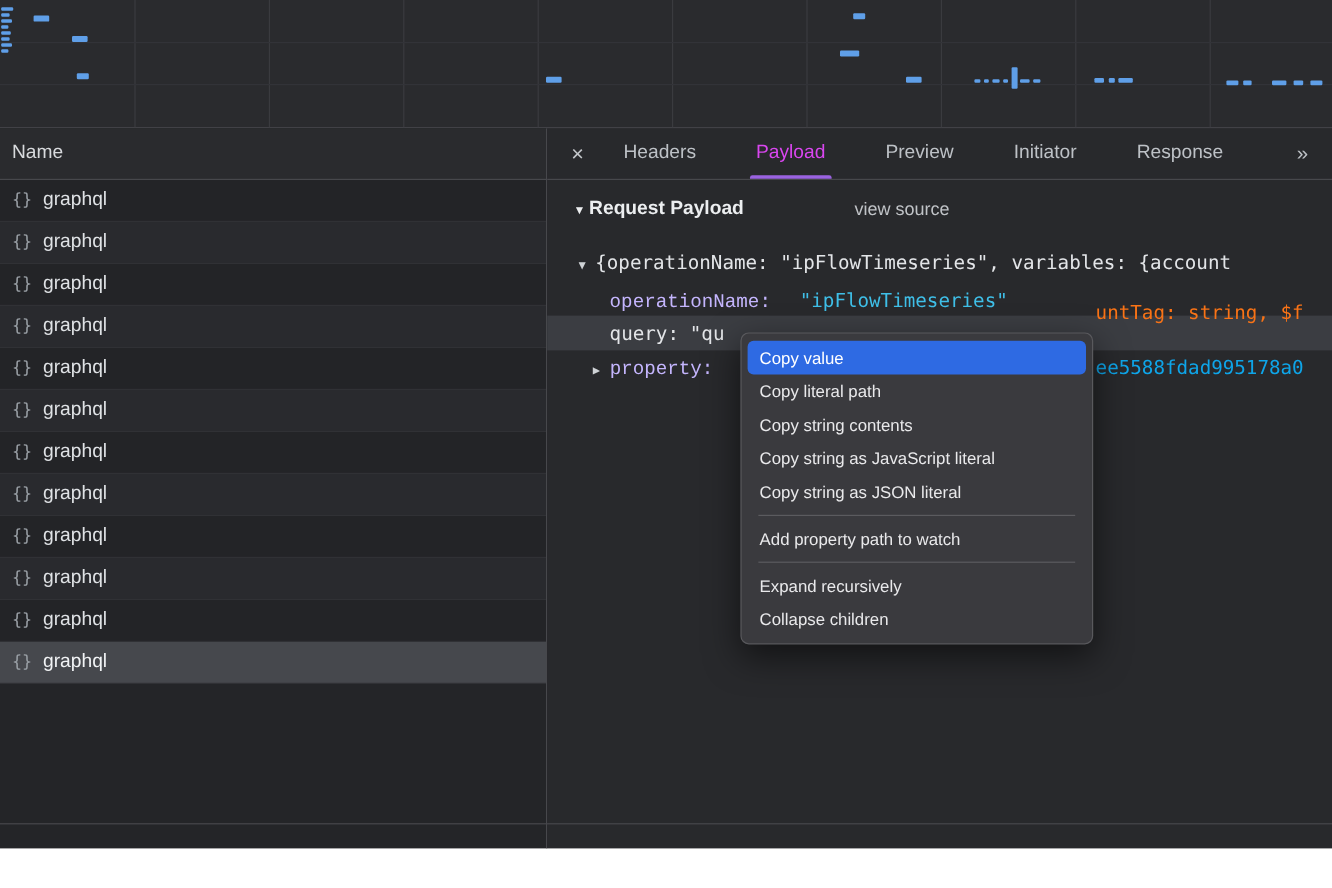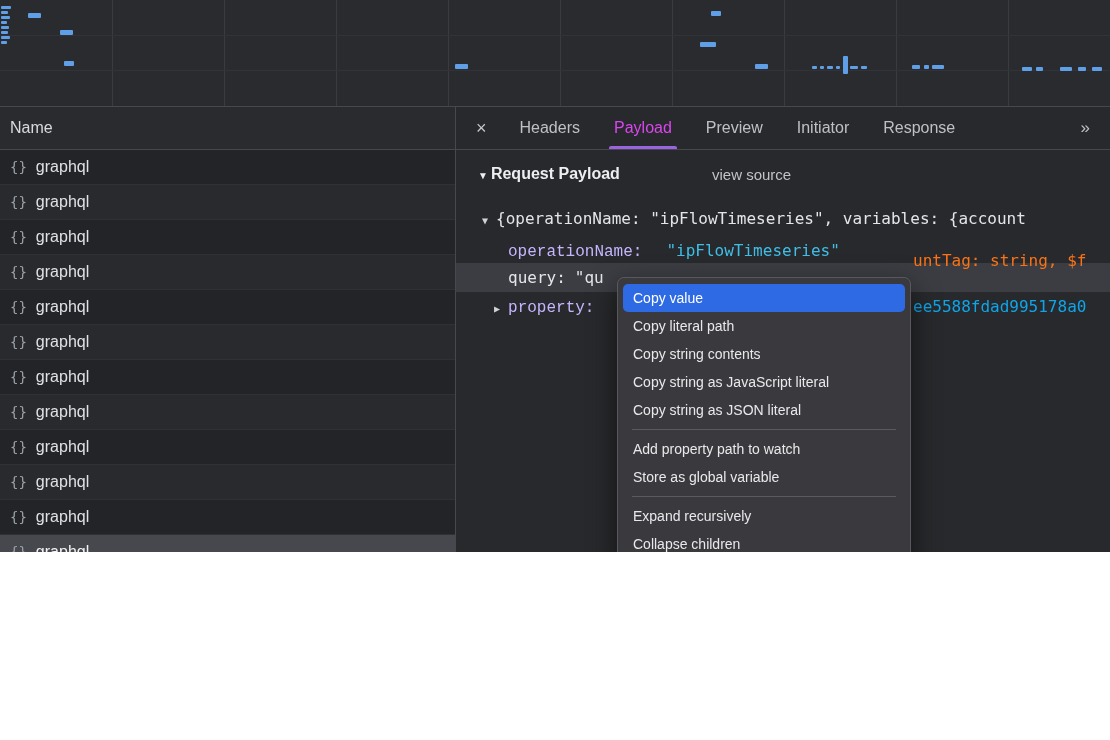--- a/index.html
+++ b/index.html
@@ -1,16 +1,16 @@
 <!DOCTYPE html>
 <html><head>
 <meta charset="utf-8">
 <style>
   html,body{margin:0;padding:0;background:#ffffff;}
-  .screen{position:relative;width:1110px;height:552px;background:#242528;overflow:hidden;
+  .screen{position:relative;width:1110px;height:707px;background:#242528;overflow:hidden;
           font-family:"Liberation Sans",sans-serif;}
 
   
   .overview{position:absolute;left:0;top:0;width:1110px;height:106px;background:#2a2b2e;
             border-bottom:1px solid #47484c;}
   .vline{position:absolute;top:0;bottom:0;width:1px;background:#3a3b3f;}
   .hline{position:absolute;left:0;right:0;height:1px;background:#323338;}
   .ov-bar{position:absolute;background:#5f9fe8;border-radius:1px;}
 
   
@@ -23,21 +23,21 @@
   .req-row:nth-child(odd){background:#232427;}
   .req-row:nth-child(even){background:#292a2e;}
   .req-row.selected{background:#46484d;color:#f1f3f5;}
   .req-icon{font-family:"DejaVu Sans Mono",monospace;font-size:14px;color:#9aa0a6;margin-right:9px;}
 
   
   .detail-panel{position:absolute;left:456px;top:107px;width:654px;height:620px;background:#28292c;}
   .tabbar{height:42px;display:flex;align-items:center;padding-left:20px;
           border-bottom:1px solid #47484c;position:relative;}
   .close-btn{font-size:18px;color:#c3c6ca;margin-right:16px;cursor:default;}
-  .tabs-wrap{display:flex;height:42px;}
+  .tabs-wrap{display:flex;height:42px;gap:16px;}
   .tab{padding:0 17px;height:42px;line-height:42px;font-size:16px;color:#bdc1c6;position:relative;cursor:default;}
   .tab.active{color:#d946ef;}
   .tab.active::after{content:"";position:absolute;left:12px;right:12px;bottom:0;height:3px;
                      background:#9a63e0;border-radius:2px 2px 0 0;}
   .overflow-btn{margin-left:auto;padding-right:20px;font-size:17px;color:#bdc1c6;}
 
   .payload{position:relative;height:577px;}
   .sec-head{position:absolute;top:15px;left:22px;font-size:16px;font-weight:bold;color:#eceef0;}
   .view-source{position:absolute;top:16px;left:256px;font-size:15px;color:#c0c3c7;}
   .mono{font-family:"DejaVu Sans Mono",monospace;font-size:16px;white-space:nowrap;}
@@ -203,21 +203,20 @@
   <div class="bottom-sep"></div>
 
   <div class="context-menu" id="context-menu">
       <div class="menu-item highlighted">Copy value</div>
       <div class="menu-item">Copy literal path</div>
       <div class="menu-item">Copy string contents</div>
       <div class="menu-item">Copy string as JavaScript literal</div>
       <div class="menu-item">Copy string as JSON literal</div>
       <div class="menu-sep"></div>
       <div class="menu-item">Add property path to watch</div>
-      <div class="menu-item">Store as global variable</div>
       <div class="menu-sep"></div>
       <div class="menu-item">Expand recursively</div>
       <div class="menu-item">Collapse children</div>
     </div>
 
   <div class="bottom-bar"></div>
   <div class="bottom-white"></div>
 </div>
 
 </body></html>

